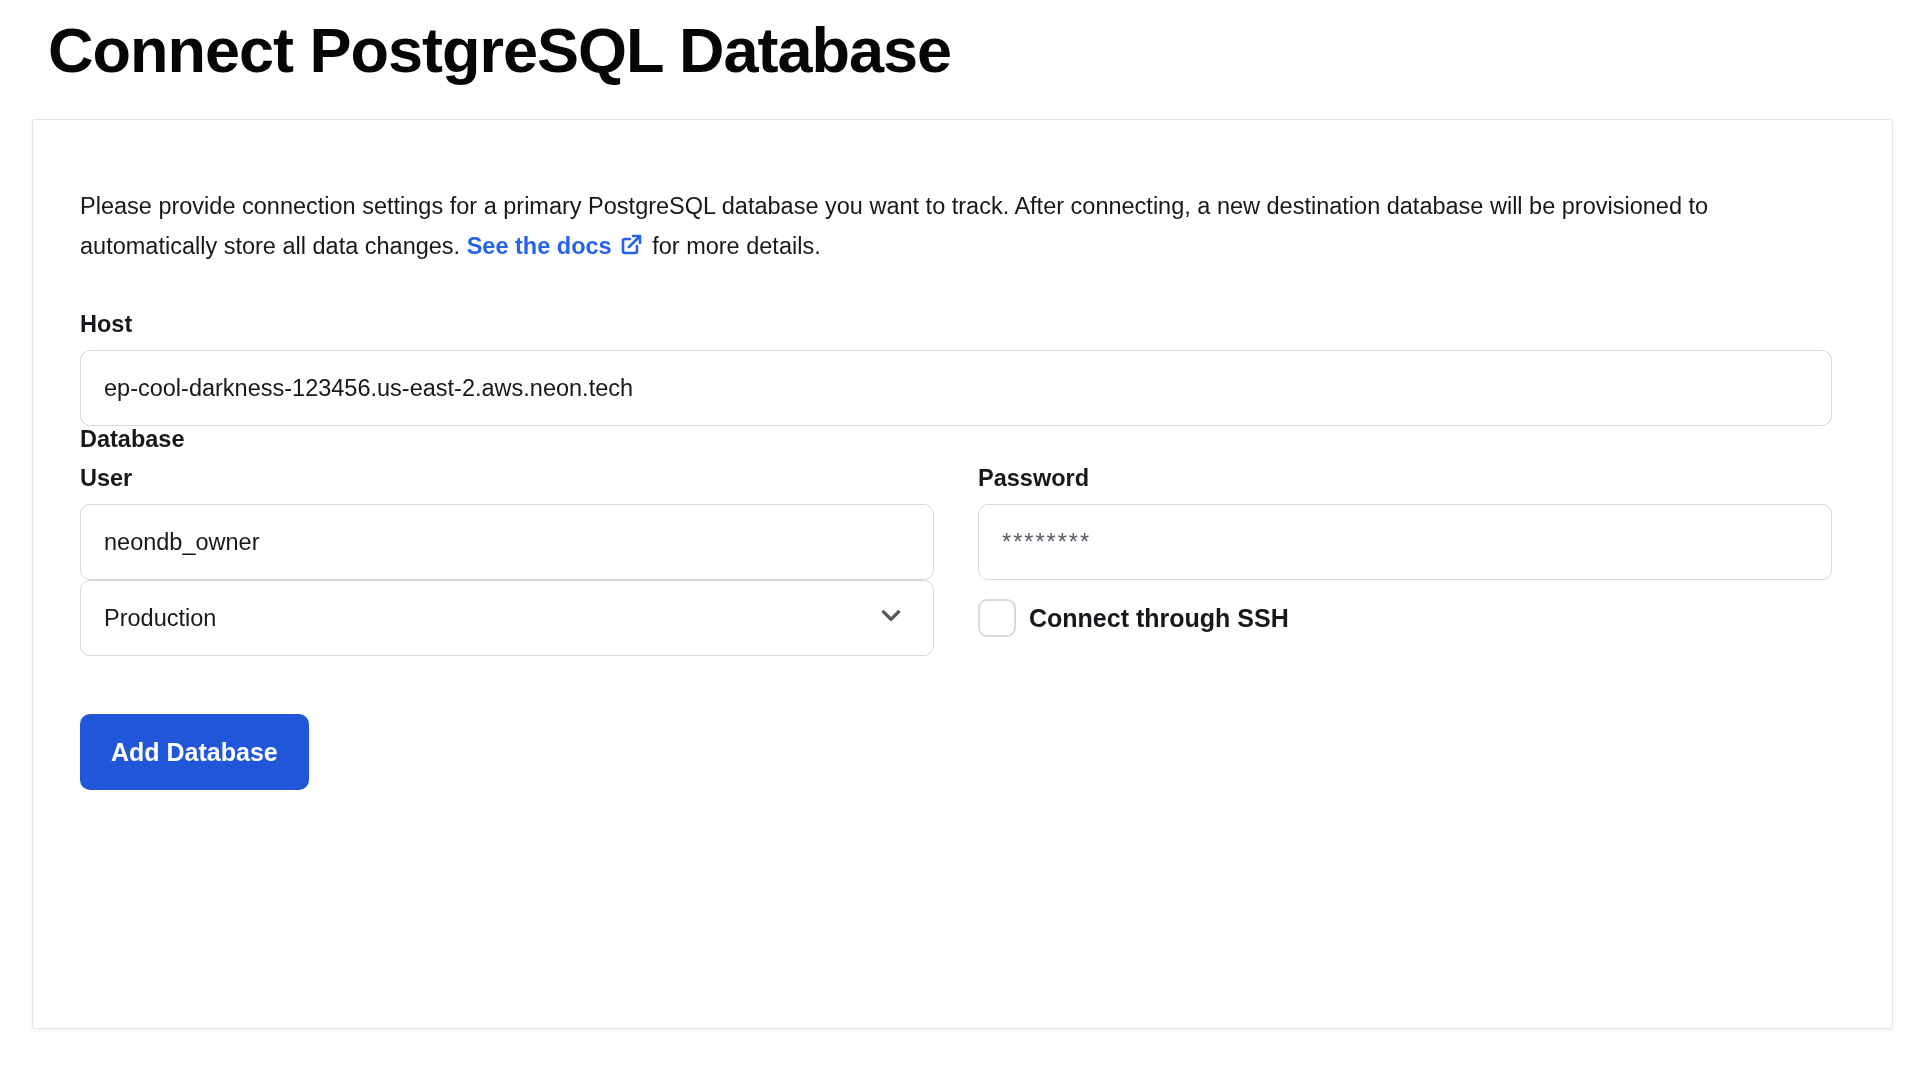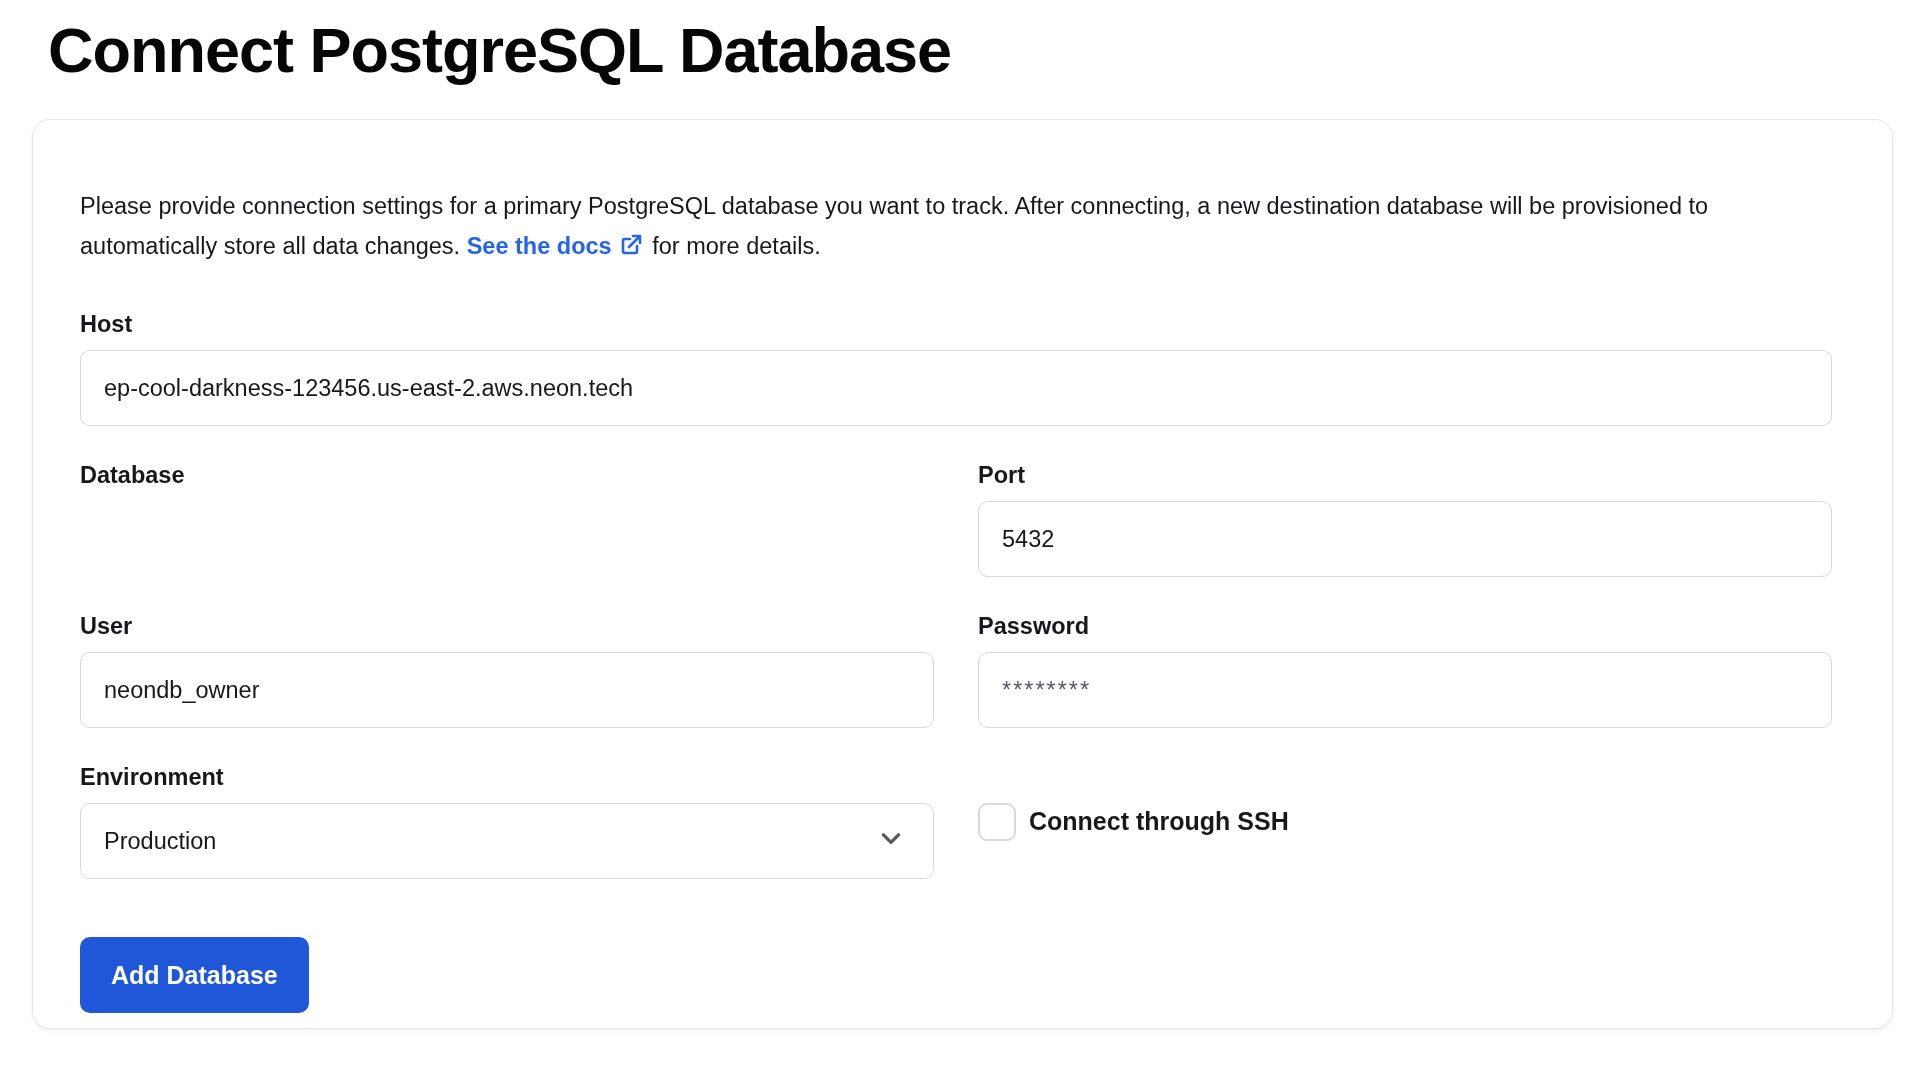--- a/index.html
+++ b/index.html
@@ -21,21 +21,21 @@
   .page-title {
     margin: 14px 0 0 48px;
     font-size: 63px;
     font-weight: 800;
     letter-spacing: -1px;
     color: #060606;
   }
   .card {
     margin: 33px 27px 0 32px;
     border: 1.5px solid var(--card-border);
-    border-radius: 18px;
+    border-radius: 3px;
     background: #fff;
     box-shadow: 0 2px 4px rgba(16, 24, 40, 0.06);
     padding: 66px 60px 60px 47px;
     height: 910px;
   }
   .description {
     font-size: 23.5px;
     line-height: 40px;
     color: var(--text-dark);
     margin-bottom: 42px;
@@ -68,21 +68,21 @@
     font-family: "Liberation Sans", sans-serif;
     font-size: 23.5px;
     color: var(--text-dark);
     padding: 0 23px;
     outline: none;
   }
   .text-input::placeholder {
     color: #565b64;
     letter-spacing: 2px;
   }
-  .form-row { margin-bottom: 36px; }
+  .form-row { }
   .two-col {
     display: grid;
     grid-template-columns: 1fr 1fr;
     column-gap: 44px;
   }
   .select-box {
     display: flex;
     align-items: center;
     justify-content: space-between;
     cursor: pointer;
@@ -140,40 +140,35 @@
 
   <div class="form-row">
     <label class="field-label">Host</label>
     <input class="text-input" type="text" value="ep-cool-darkness-123456.us-east-2.aws.neon.tech" style="">
   </div>
 
   <div class="form-row two-col">
     <div>
       <label class="field-label">Database</label>
     </div>
-    <div>
-      <label class="field-label">Port</label>
-      <input class="text-input" type="text" value="5432" style="">
-    </div>
   </div>
 
   <div class="form-row two-col">
     <div>
       <label class="field-label">User</label>
       <input class="text-input" type="text" value="neondb_owner" style="">
     </div>
     <div>
       <label class="field-label">Password</label>
       <input class="text-input" type="password" placeholder="********" style="">
     </div>
   </div>
 
   <div class="form-row two-col" style="margin-bottom:0;">
     <div>
-      <label class="field-label">Environment</label>
       <div class="select-box" role="combobox">
         <span>Production</span>
         <span class="chev"><svg width="30" height="30" viewBox="0 0 24 24" fill="none" stroke="#565b64" stroke-width="2.8" stroke-linecap="round" stroke-linejoin="round">
               <polyline points="6 9.5 12 15.5 18 9.5"></polyline>
             </svg></span>
       </div>
     </div>
     <div class="ssh-row">
       <div class="checkbox" role="checkbox" aria-checked="false"></div>
       <span class="ssh-label">Connect through SSH</span>

